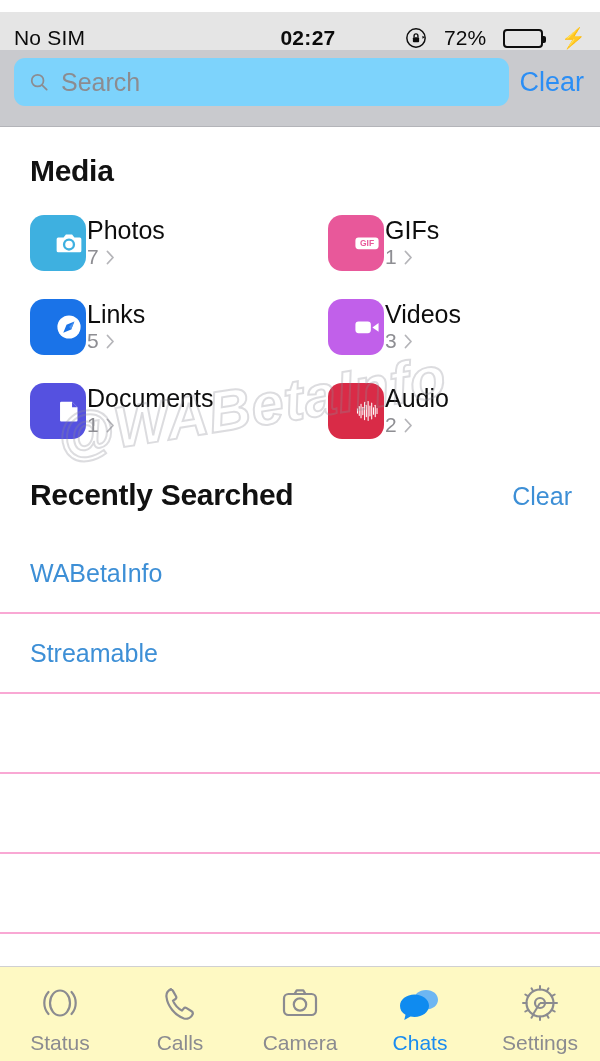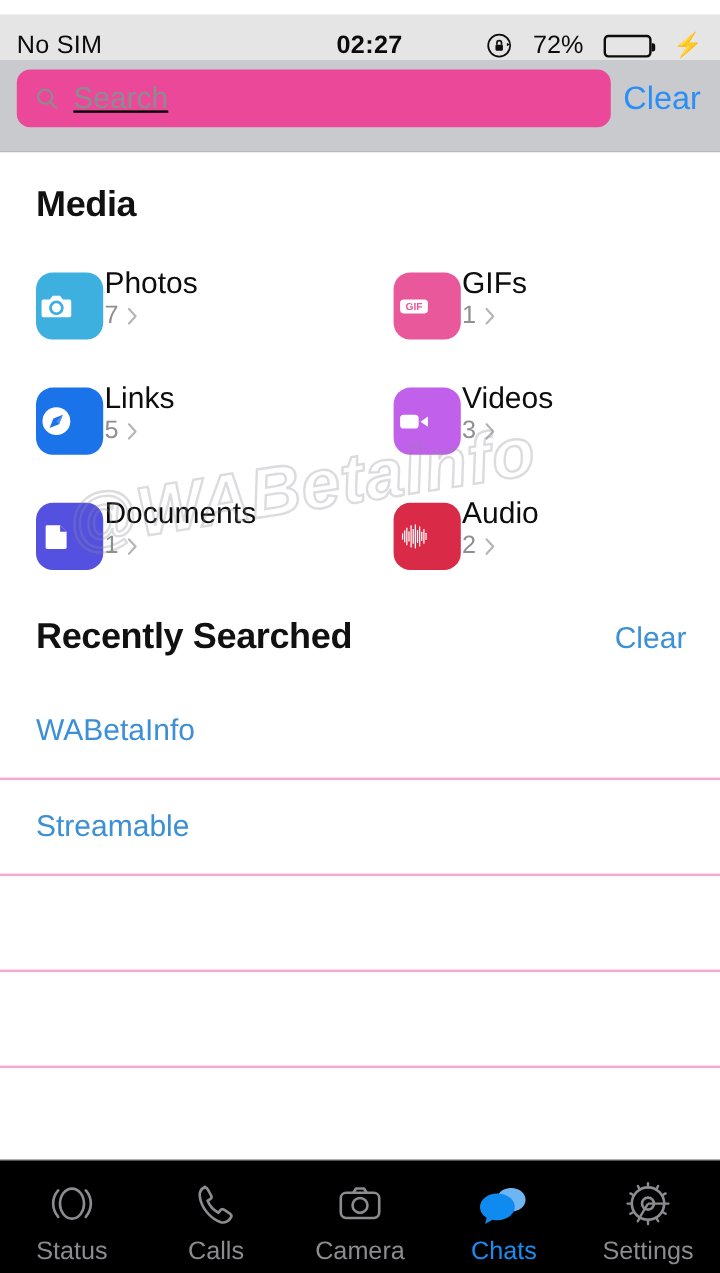--- a/index.html
+++ b/index.html
@@ -48,22 +48,22 @@
   
   .searchbar {
     height: 77px;
     background: #c9cace;
     display: flex; align-items: center;
     padding: 0 14px 12px 14px;
     gap: 10px;
     border-bottom: 1px solid #b3b4b9;
   }
   .searchfield {
-    flex: 1; height: 48px; background: #ec4899; border-radius: 11px;
-    display: flex; align-items: center; padding: 0 14px; gap: 11px; text-decoration: underline;
+    flex: 1; height: 48px; background: #7dd3fc; border-radius: 11px;
+    display: flex; align-items: center; padding: 0 14px; gap: 11px;
   }
   .mag { width: 22px; height: 22px; flex: none; display: block; }
   .searchfield input {
     border: none; outline: none; background: transparent;
     font-family: "Liberation Sans", sans-serif;
     font-size: 25px; color: #2a2a2a; width: 100%;
   }
   .searchfield input::placeholder { color: #8c8c90; }
   .cancel {
     font-size: 27px; color: #2b8ef5; padding-right: 2px; white-space: nowrap;
@@ -89,21 +89,21 @@
     padding: 18px 0 6px 0;
     row-gap: 10px;
   }
   .media-cell {
     display: flex; align-items: center; gap: 1px;
     padding: 9px 0 9px 30px;
   }
   .media-cell.right { padding-left: 28px; }
   .m-icon {
     width: 56px; height: 56px; border-radius: 14px; flex: none;
-    display: flex; align-items: center; justify-content: flex-start; margin-top: 12px;
+    display: flex; align-items: center; justify-content: flex-end;
   }
   .m-text { display: flex; flex-direction: column; gap: 2px; }
   .m-label { font-size: 25px; color: #0d0d0d; line-height: 1.05; }
   .m-count-row { display: flex; align-items: center; gap: 7px; }
   .m-count { font-size: 21px; color: #8e8e93; }
   .chev { width: 9px; height: 15px; display: block; }
 
   
   .recent-list { margin-top: 22px; }
   .recent-row {
@@ -128,21 +128,21 @@
     color: transparent;
     -webkit-text-stroke: 2px rgba(140,140,150,0.30);
     pointer-events: none;
     white-space: nowrap;
     user-select: none;
   }
 
   
   .tabbar {
     position: absolute; left: 0; bottom: 0; width: 600px; height: 95px;
-    background: #000000;
+    background: #fef9c3;
     border-top: 1px solid #d0d0d2;
     display: flex;
   }
   .tab {
     flex: 1; display: flex; flex-direction: column;
     align-items: center; justify-content: center; gap: 4px;
     padding-top: 6px;
   }
   .tab-icon { width: 48px; height: 48px; display: block; }
   .tab-label { font-size: 21px; color: #8b8b90; }

